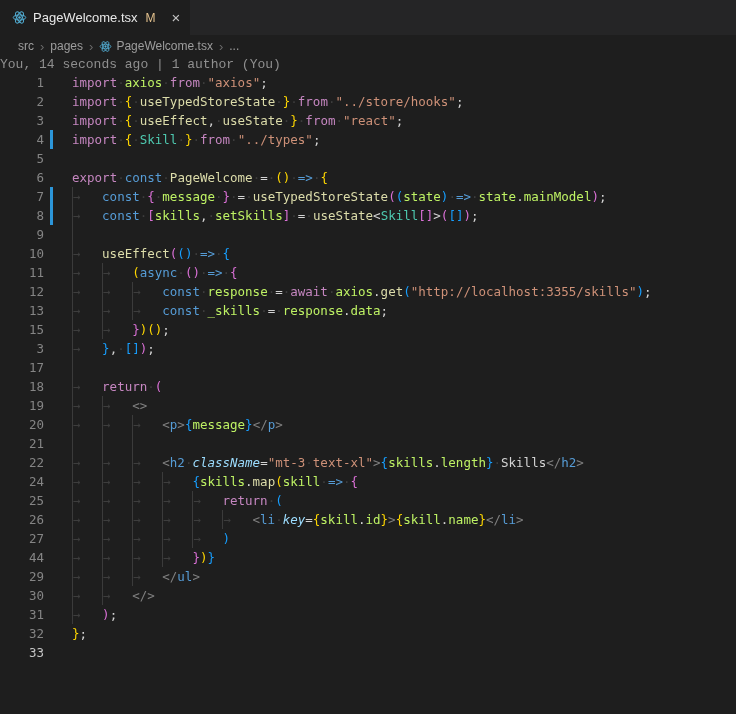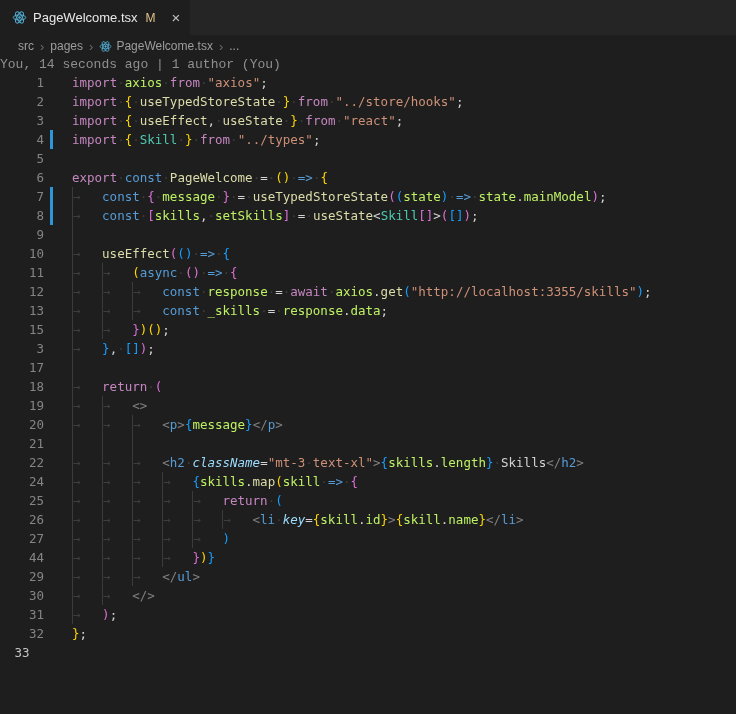--- a/index.html
+++ b/index.html
@@ -21,21 +21,21 @@
   .sep { color:#6a6a6a; font-size:13px; }
 
   
   .codelens { height:16px; line-height:16px; cursor:pointer;
               font-family:Liberation Mono, monospace; font-size:13px; color:#8f8f8f; }
   .code { }
   .line { display:flex; height:19px; }
   .gutter { flex:none; width:62px; position:relative; }
   .num { display:block; width:44px; text-align:right; color:#858585;
          font:12.5px/19px "DejaVu Sans Mono", monospace; }
-  .line.active .num { color:#c6c6c6;text-align:center; }
+  .line.active .num { color:#c6c6c6; }
   .modbar { position:absolute; left:50px; top:0; width:3px; height:19px; background:#2c96d9; }
   .content { flex:1; padding-left:10px; white-space:nowrap; color:#d4d4d4;
              font:12.5px/19px "DejaVu Sans Mono", monospace; }
   .tok { display:inline; }
   .ws  { color:#3d3d3d; }
   .tab-i { display:inline-block; width:4ch; height:19px; vertical-align:top;
            border-left:1px solid #3b3b3b; color:#3d3d3d; overflow:hidden; }
 
   
   .kw1 { color:#c586c0; }   

